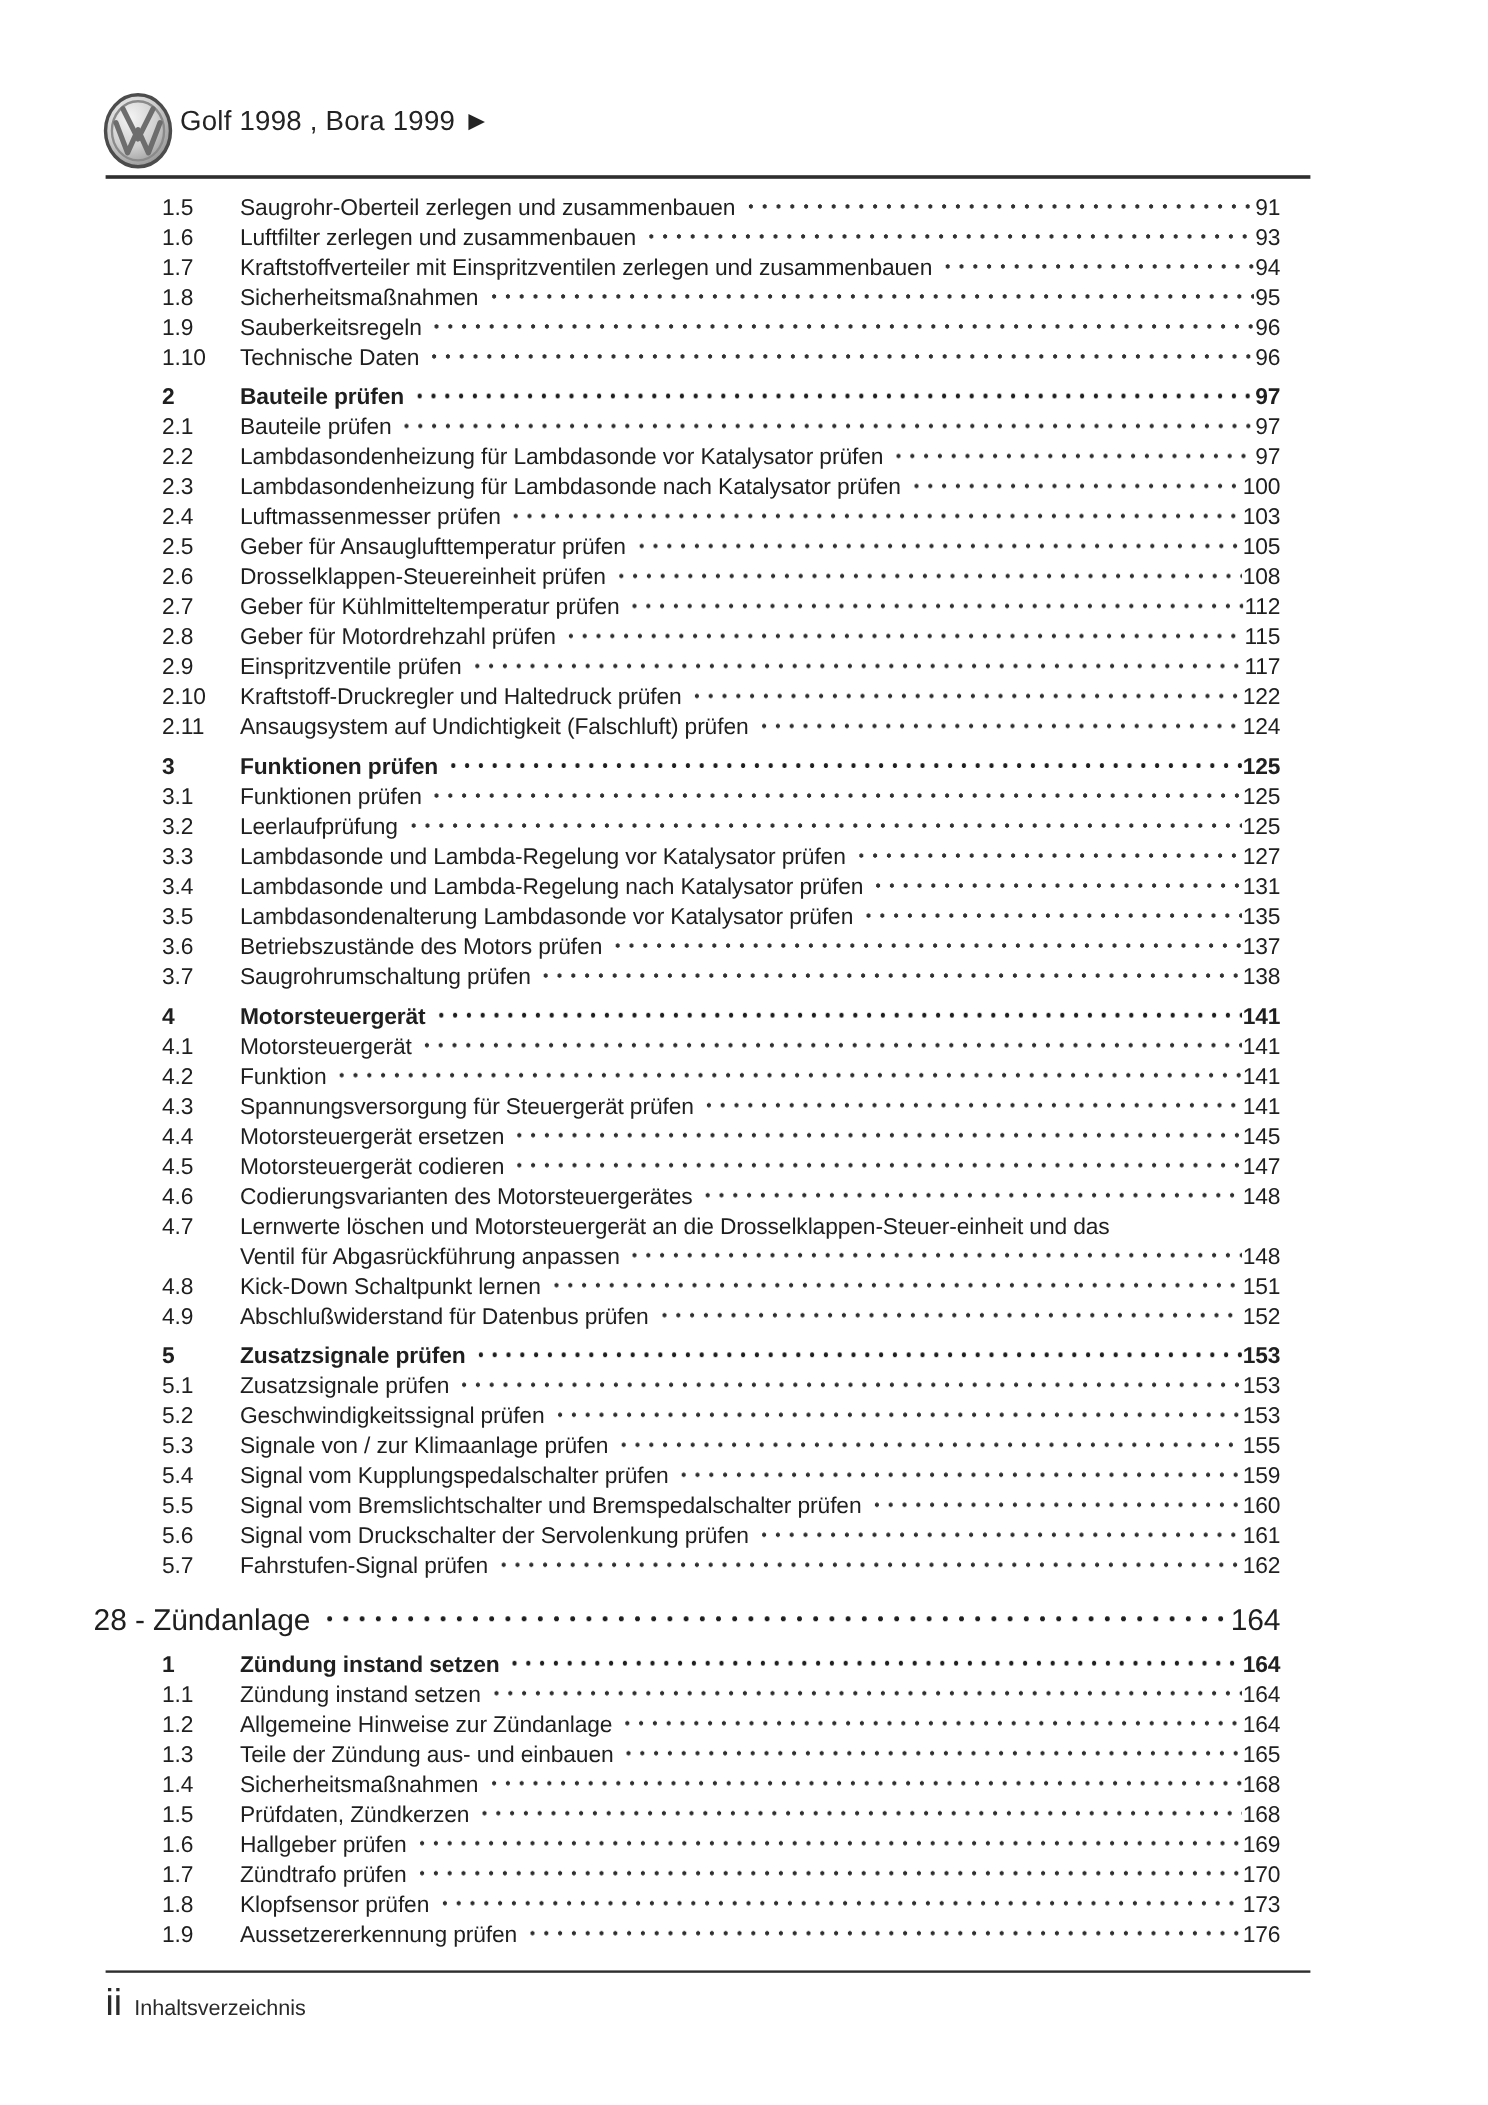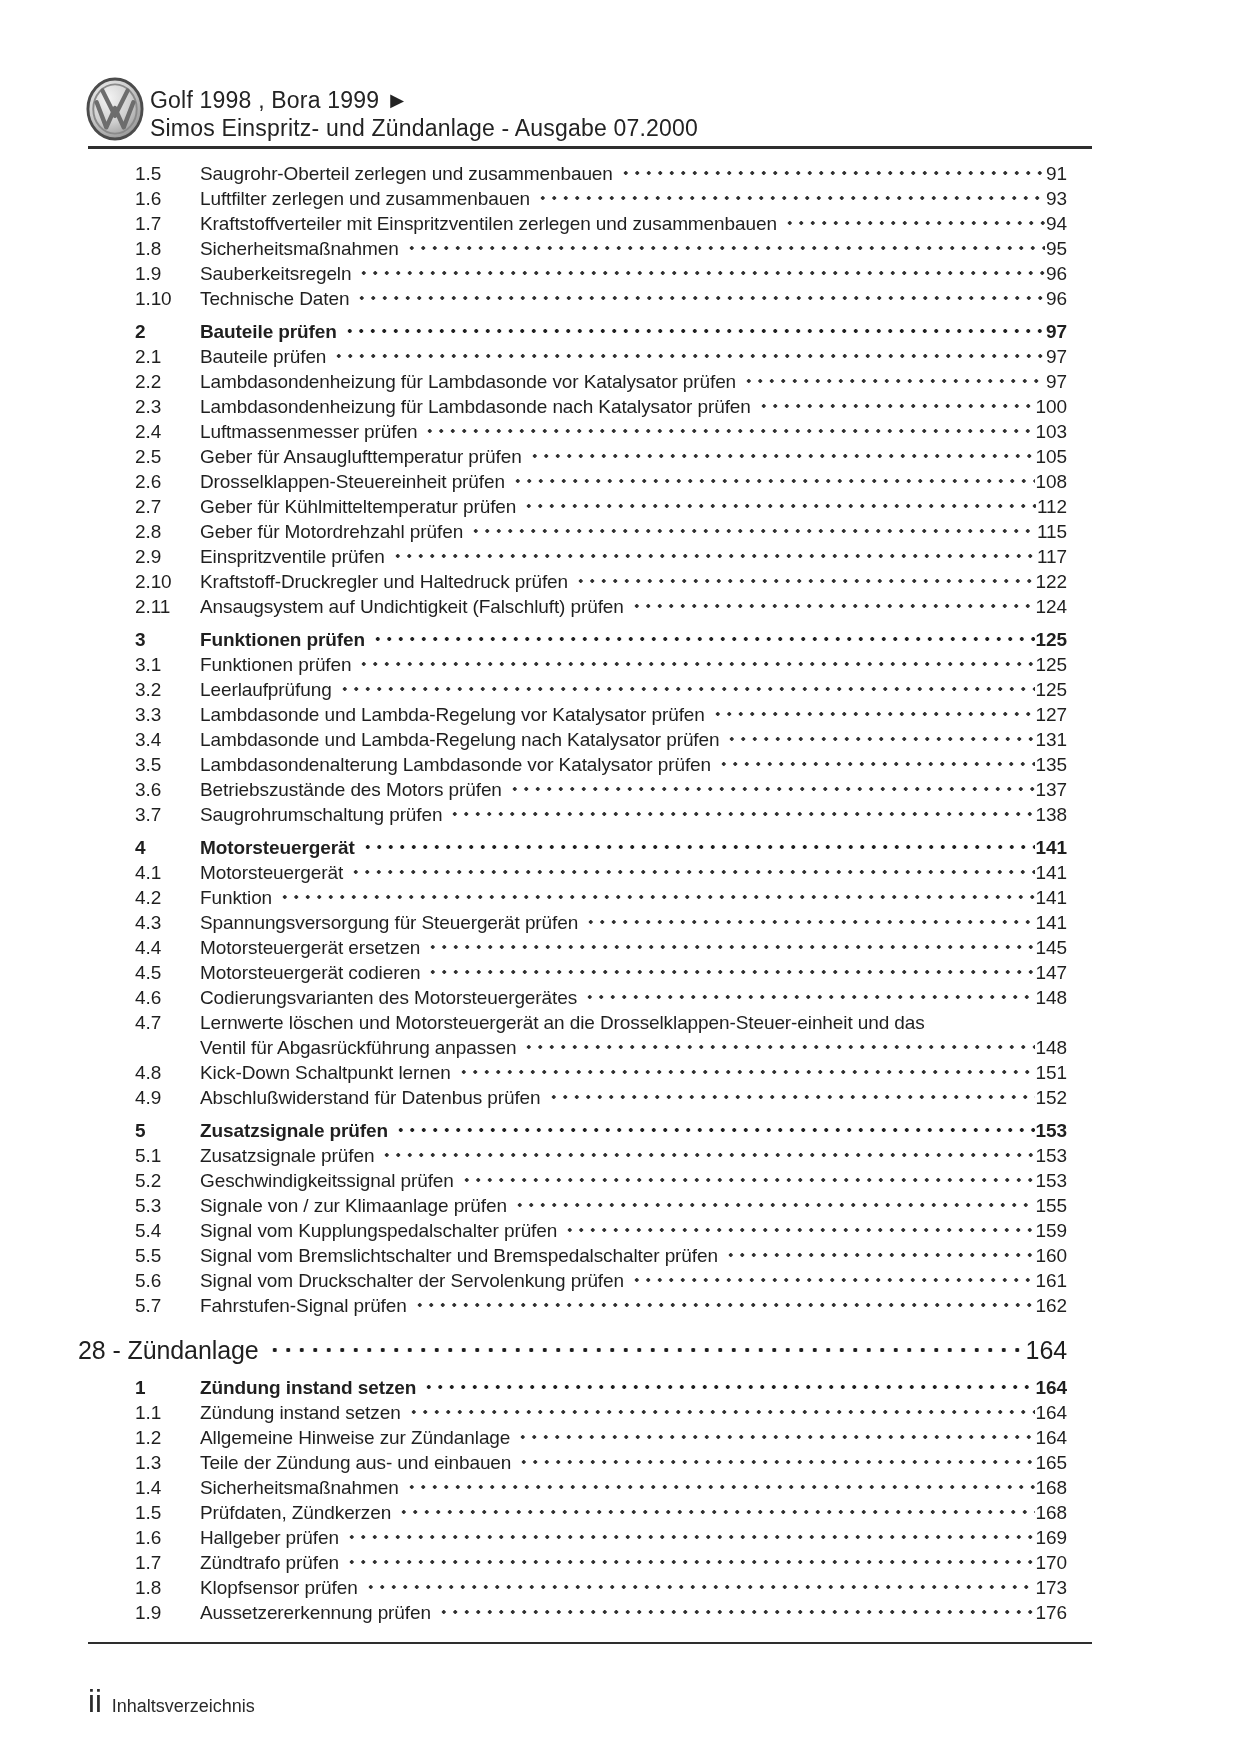--- a/index.html
+++ b/index.html
@@ -40,21 +40,21 @@
   }
   .chapter .leader {
     background-image: radial-gradient(circle, #1f1f1f 1.9px, rgba(0,0,0,0) 2.3px);
     background-size: 13.5px 13.5px;
     background-position: left bottom 3px;
     margin-left:9px;
   }
 
   
   .rule-bottom { position:absolute; left:88px; top:1642px; width:1004px; height:2px; background:#2e2e2e; }
-  .footer { position:absolute; left:88px; top:1652px; display:flex; align-items:baseline; gap:10px; color:#2a2a2a;margin-top:33px; }
+  .footer { position:absolute; left:88px; top:1652px; display:flex; align-items:baseline; gap:10px; color:#2a2a2a; }
   .footer .roman { font-size:31px; line-height:34px; }
   .footer .label { font-size:18px; }
 </style>
 </head>
 <body>
 
 <div class="page">
 
   <div class="logo">
     <svg width="58" height="66" viewBox="0 0 60 68" xmlns="http://www.w3.org/2000/svg">
@@ -67,21 +67,20 @@
       </defs>
       <ellipse cx="30" cy="34" rx="28" ry="31" fill="url(#vwg)" stroke="#4c4c4c" stroke-width="3"></ellipse>
       <ellipse cx="30" cy="34" rx="22.5" ry="25.5" fill="none" stroke="#8a8a8a" stroke-width="2"></ellipse>
       <polyline points="17,15 30,41 43,15" fill="none" stroke="#6d6d6d" stroke-width="4.5" stroke-linecap="round" stroke-linejoin="round"></polyline>
       <polyline points="11,27 21,53 30,33 39,53 49,27" fill="none" stroke="#6d6d6d" stroke-width="4.5" stroke-linecap="round" stroke-linejoin="round"></polyline>
     </svg>
   </div>
 
   <div class="header-text">
     <div>Golf 1998 , Bora 1999 ►</div>
-    <div>Simos Einspritz- und Zündanlage - Ausgabe 07.2000</div>
   </div>
 
   <div class="rule-top"></div>
 
   <div class="toc">
       <div class="row entry">
         <span class="num">1.5</span>
         <span class="title">Saugrohr-Oberteil zerlegen und zusammenbauen</span>
         <span class="leader"></span>
         <span class="page-num">91</span>

